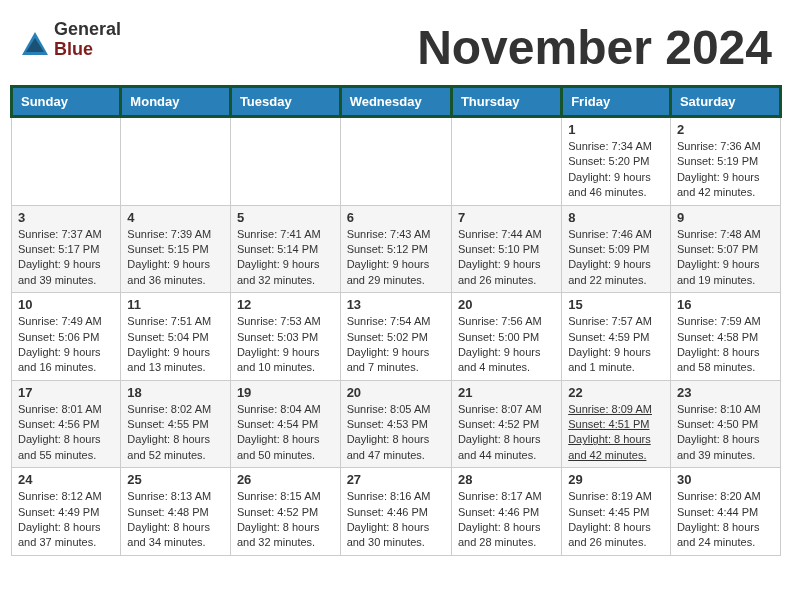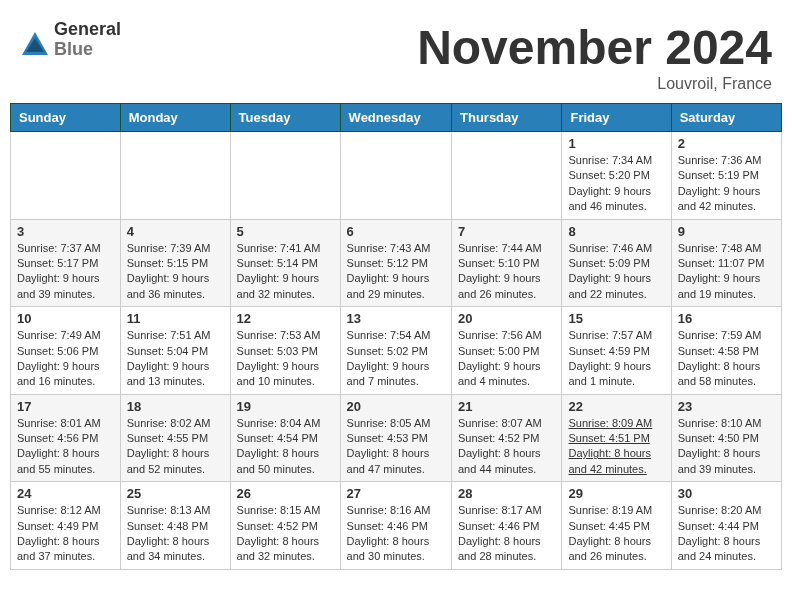--- a/index.html
+++ b/index.html
@@ -26,21 +26,21 @@
       line-height: 1.1;
     }
     .logo-general {
       font-size: 18px;
       font-weight: bold;
       color: #333;
     }
     .logo-blue {
       font-size: 18px;
       font-weight: bold;
-      color: #737373;
+      color: #7f1d1d;
     }
     .logo-icon {
       width: 30px;
       height: 30px;
       margin-right: 4px;
     }
     .title-section {
       text-align: right;
     }
     .month-title {
@@ -57,21 +57,21 @@
       border-collapse: collapse;
       margin-top: 5px;
     }
     .calendar th {
       background-color: #2980b9;
       color: white;
       text-align: left;
       padding: 6px 8px;
       font-size: 13px;
       font-weight: bold;
-      border: 1px solid #14532d;
+      border: 3px solid #14532d;
     }
     .calendar td {
       border: 1px solid #ccc;
       vertical-align: top;
       padding: 4px 6px;
       width: 113px;
       min-height: 80px;
       font-size: 11px;
       color: #333;
       background: #fff;
@@ -103,21 +103,20 @@
       <polygon points="15,2 28,25 2,25" fill="#2980b9"></polygon>
       <polygon points="15,8 24,22 6,22" fill="#1a5276"></polygon>
     </svg>
     <div class="logo-text">
       <span class="logo-general">General</span>
       <span class="logo-blue">Blue</span>
     </div>
   </div>
   <div class="title-section">
     <div class="month-title">November 2024</div>
-    <div class="location">Louvroil, France</div>
   </div>
 </div>
 
 <table class="calendar">
   <thead>
     <tr>
     <th>Sunday</th>
         <th>Monday</th>
         <th>Tuesday</th>
         <th>Wednesday</th>
@@ -179,21 +178,21 @@
         </td>
         <td>
           <span class="day-number">8</span>
           <div class="day-info" style="white-space: pre-line;">Sunrise: 7:46 AM
 Sunset: 5:09 PM
 Daylight: 9 hours and 22 minutes.</div>
         </td>
         <td>
           <span class="day-number">9</span>
           <div class="day-info" style="white-space: pre-line;">Sunrise: 7:48 AM
-Sunset: 11:07 PM
+Sunset: 5:07 PM
 Daylight: 9 hours and 19 minutes.</div>
         </td>
       </tr>
       <tr>
         <td>
           <span class="day-number">10</span>
           <div class="day-info" style="white-space: pre-line;">Sunrise: 7:49 AM
 Sunset: 5:06 PM
 Daylight: 9 hours and 16 minutes.</div>
         </td>

